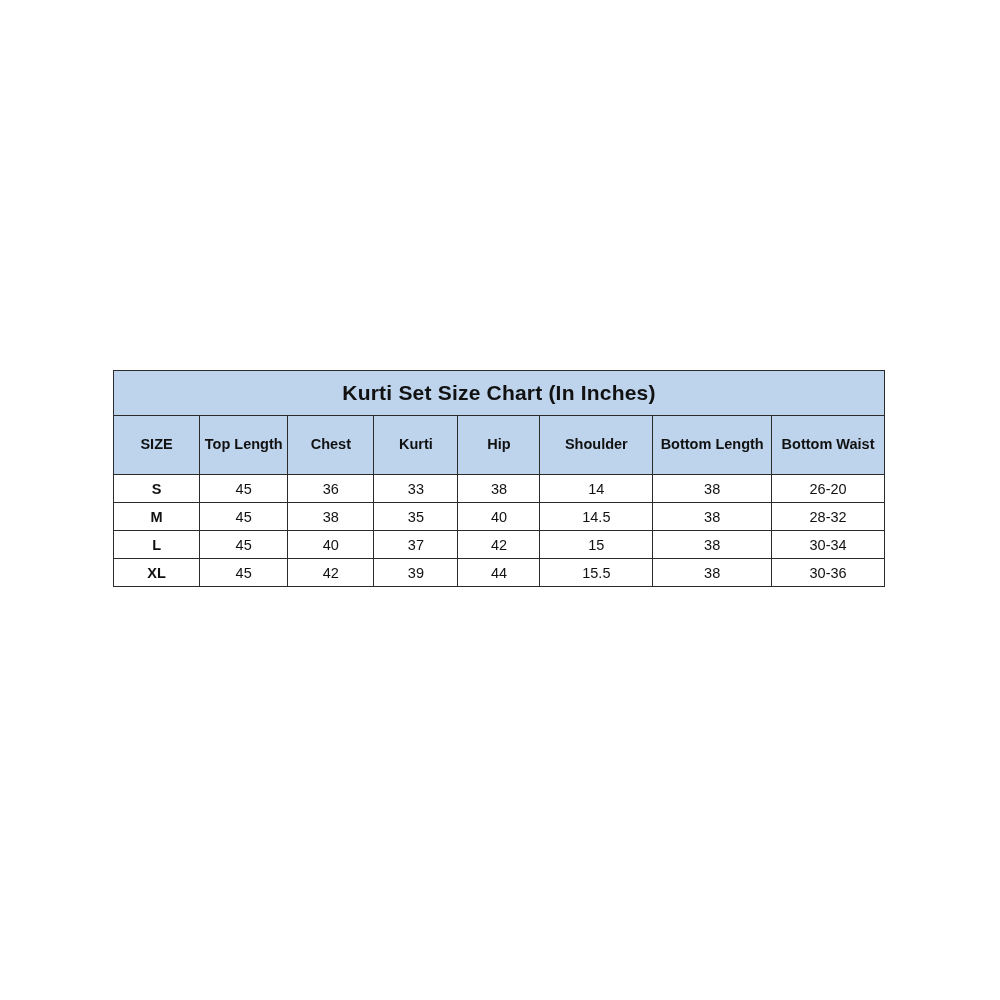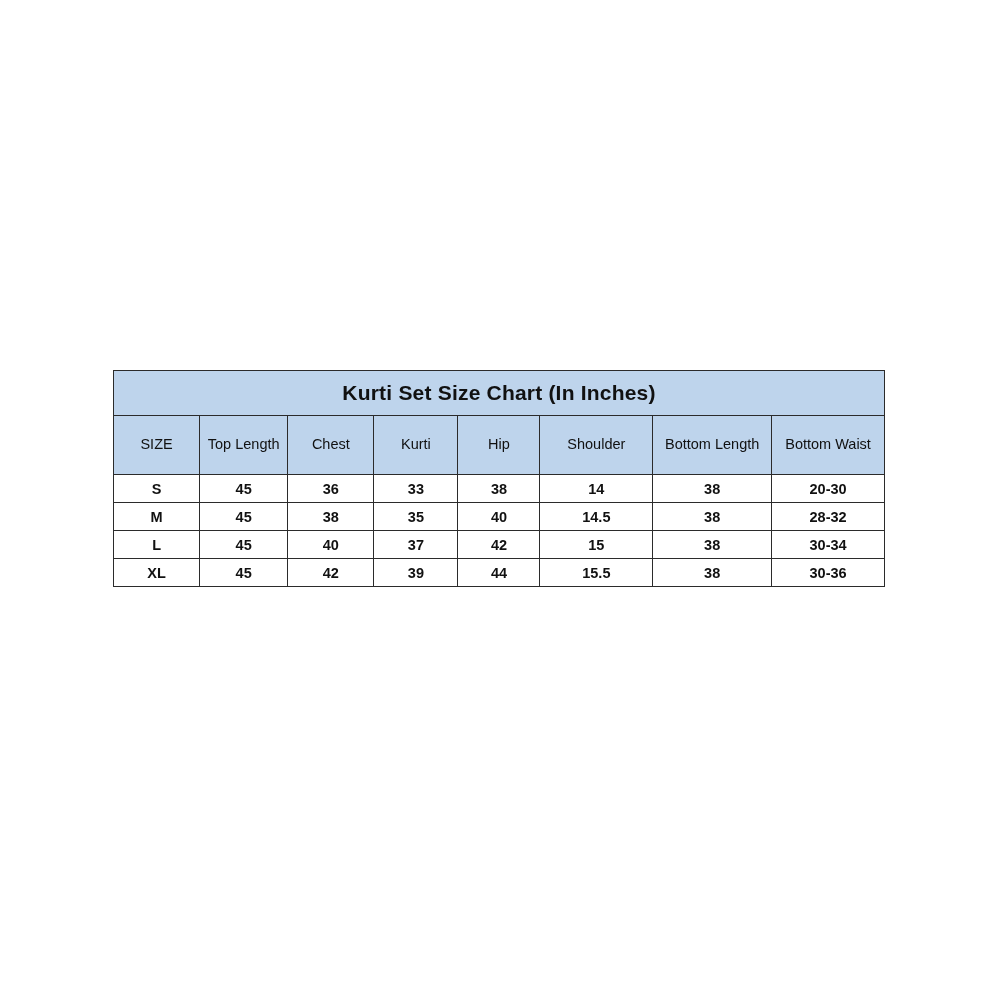--- a/index.html
+++ b/index.html
@@ -38,31 +38,30 @@
     height: 44px;
     font-size: 21px;
     font-weight: bold;
     letter-spacing: 0.2px;
     color: #111111;
   }
   tr.header-row th {
     background: #bed4ec;
     height: 54px;
     font-size: 14.5px;
-    font-weight: normal;
+    font-weight: bold;
     line-height: 1.18;
     color: #111111;
     padding: 2px 3px;
   }
   tr.data-row td {
     height: 27px;
     font-size: 14.5px;
     background: #ffffff;
     color: #111111;
-    font-weight: bold;
   }
   tr.data-row td.size-cell {
     font-weight: bold;
   }
   
   col.c-size       { width: 84px; }
   col.c-toplength  { width: 86px; }
   col.c-chest      { width: 84px; }
   col.c-waist      { width: 82px; }
   col.c-hip        { width: 80px; }
@@ -102,21 +101,21 @@
     </thead>
     <tbody>
       <tr class="data-row">
         <td class="size-cell">S</td>
         <td>45</td>
         <td>36</td>
         <td>33</td>
         <td>38</td>
         <td>14</td>
         <td>38</td>
-        <td>20-30</td>
+        <td>26-20</td>
       </tr>
       <tr class="data-row">
         <td class="size-cell">M</td>
         <td>45</td>
         <td>38</td>
         <td>35</td>
         <td>40</td>
         <td>14.5</td>
         <td>38</td>
         <td>28-32</td>

